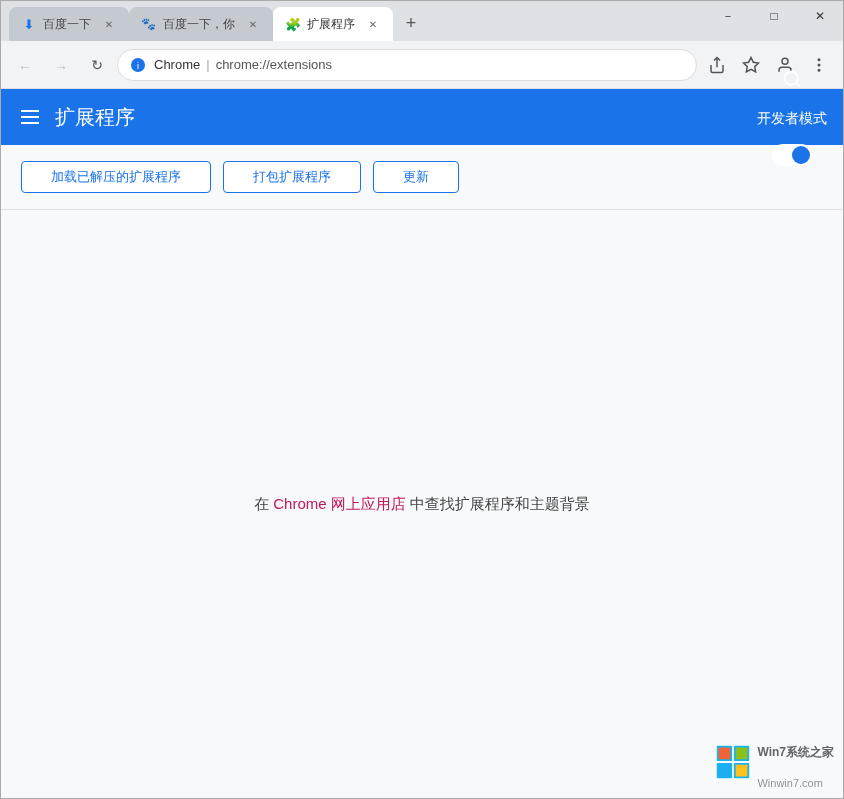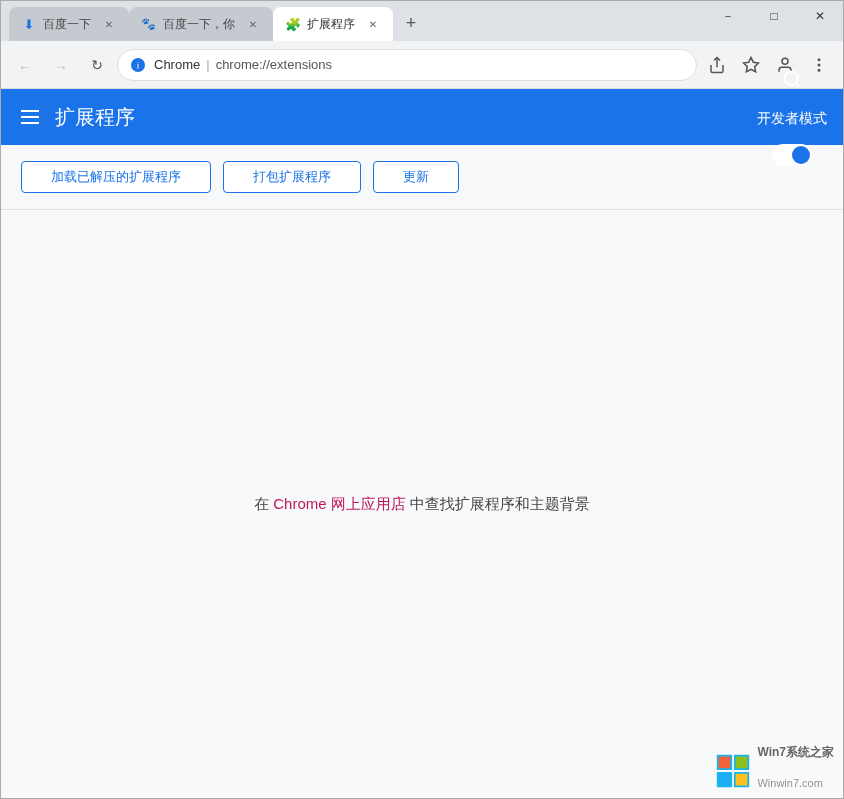--- a/index.html
+++ b/index.html
@@ -304,21 +304,21 @@
       cursor: pointer;
       text-decoration: none;
     }
 
     
     .watermark {
       position: absolute;
       bottom: 10px;
       right: 10px;
       display: flex;
-      align-items: flex-end;
+      align-items: flex-start;
       gap: 6px;
       opacity: 0.9;
     }
 
     .watermark-logo {
       width: 36px;
       height: 36px;
     }
 
     

